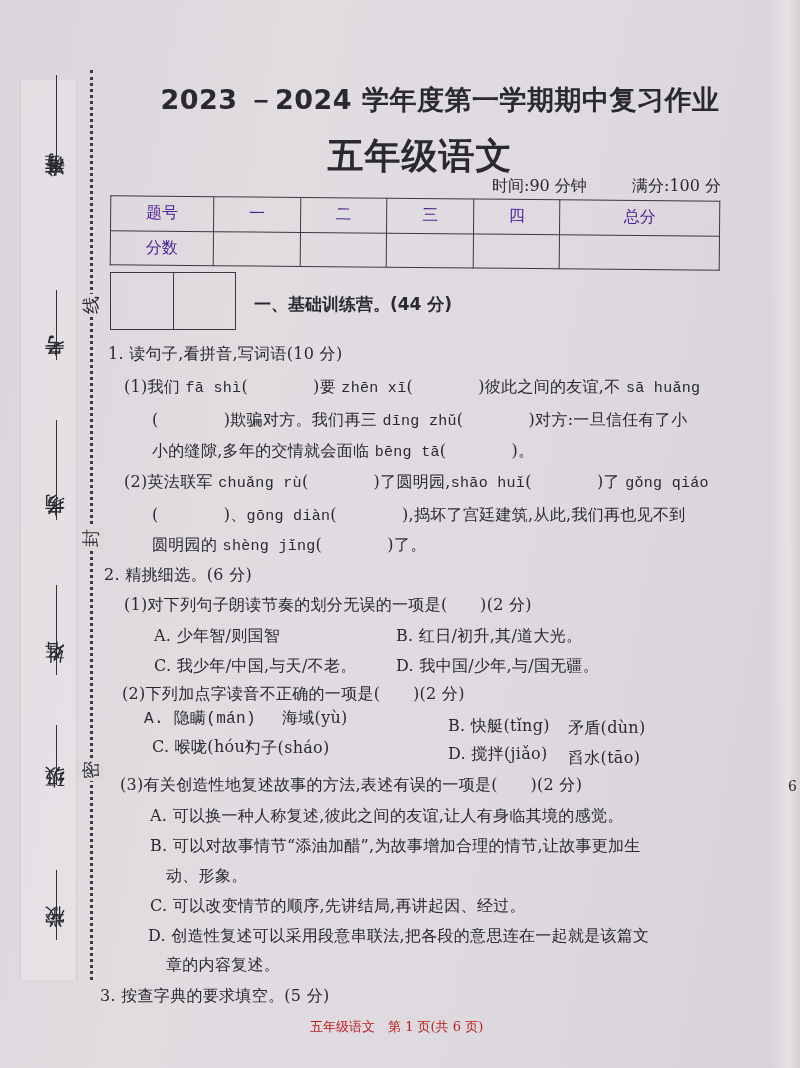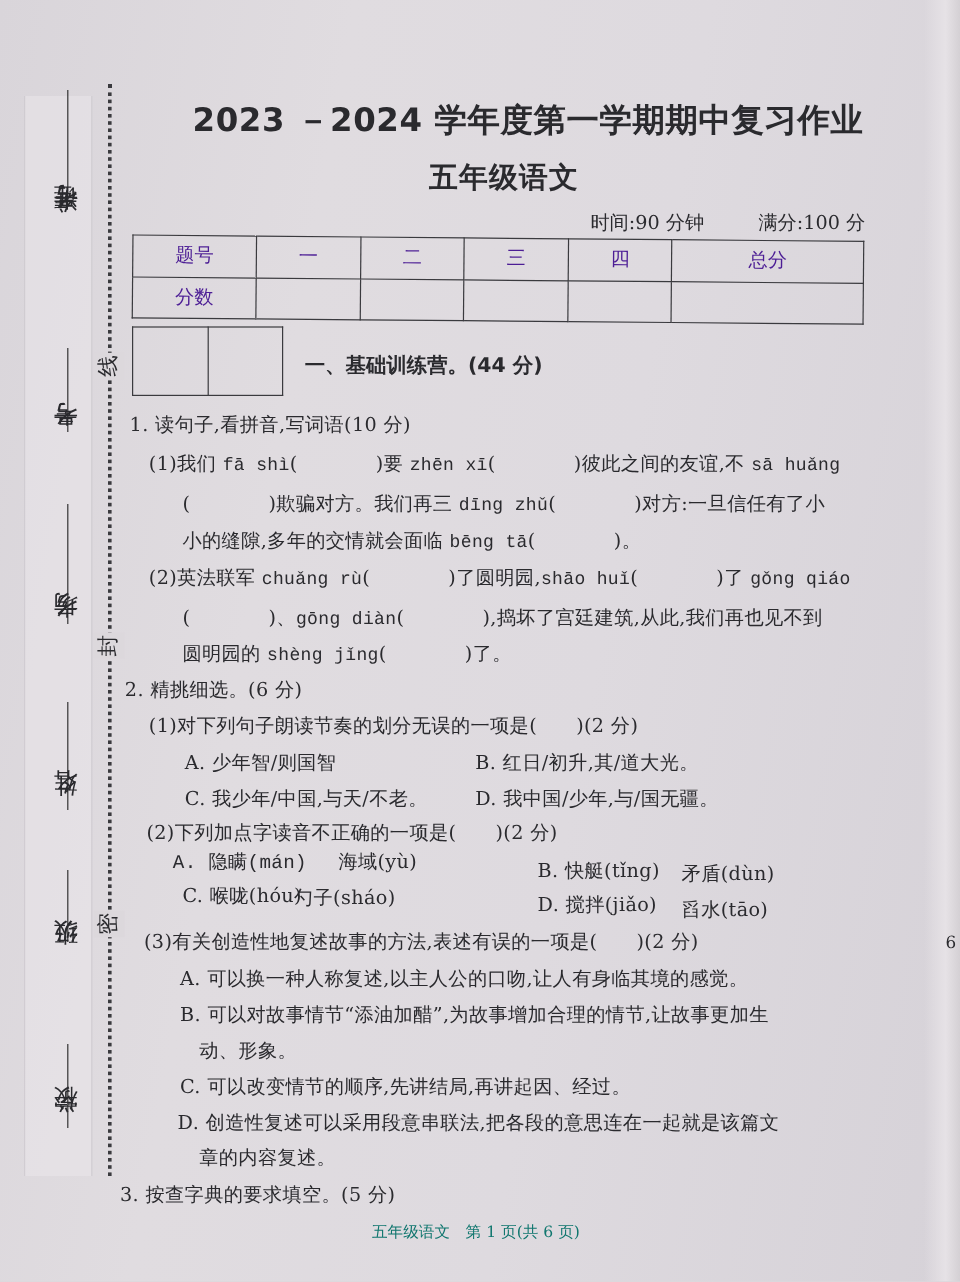--- a/index.html
+++ b/index.html
@@ -38,21 +38,21 @@
   .seal-char {
     position: absolute; left: 80px; width: 22px; height: 26px; text-align: center;
     font-size: 18px; background: #dcd8dc; line-height: 26px;
   }
   .title {
     position: absolute; left: 160px; top: 82px; width: 560px; text-align: center;
     font-size: 27px; font-family: "DejaVu Sans", "Liberation Sans", sans-serif; font-weight: bold; letter-spacing: 0.5px;
   }
   .subtitle {
     position: absolute; left: 300px; top: 132px; width: 240px; text-align: center;
-    font-size: 24px; font-weight: bold; letter-spacing: 1px;
+    font-size: 36px; font-weight: bold; letter-spacing: 1px;
   }
   .meta {
     position: absolute; top: 176px; font-size: 16px;
   }
   table.score {
     position: absolute; left: 110px; top: 198px; width: 610px; height: 70px;
     border-collapse: collapse; font-size: 16px; transform: rotate(0.5deg);
   }
   table.score td {
     border: 1.5px solid #3a3a3e; text-align: center; color: #4c1d95;
@@ -64,21 +64,21 @@
   table.grader td { border: 1.5px solid #3a3a3e; text-align: center; }
   .section-head {
     position: absolute; left: 254px; top: 293px; font-size: 17px; font-weight: bold;
     font-family: "DejaVu Sans", "Liberation Sans", sans-serif;
   }
   .line {
     position: absolute; font-size: 16px; white-space: nowrap; letter-spacing: 0.3px;
   }
   .py { font-family: Liberation Mono, monospace; font-size: 15px; }
   .footer {
-    position: absolute; left: 310px; top: 1018px; font-size: 13px; color: #0f766e;
+    position: absolute; left: 310px; top: 1018px; font-size: 13px; color: #b91c1c;
   }
   .edge-mark {
     position: absolute; left: 788px; top: 778px; font-size: 14px; color: #2a2a2e;
   }
 </style>
 </head>
 <body>
 
 <div class="paper"></div>
 <div class="right-edge"></div>
@@ -171,21 +171,21 @@
 <div class="line" style="left:144px; top:708px;font-family:Liberation Mono, monospace;">A. 隐瞒(mán)</div>
 <div class="line" style="left:282px; top:708px;">海域(yù)</div>
 <div class="line" style="left:448px; top:716px;">B. 快艇(tǐng)</div>
 <div class="line" style="left:568px; top:718px;">矛盾(dùn)</div>
 <div class="line" style="left:152px; top:737px;">C. 喉咙(hóu)</div>
 <div class="line" style="left:245px; top:738px;">勺子(sháo)</div>
 <div class="line" style="left:448px; top:744px;">D. 搅拌(jiǎo)</div>
 <div class="line" style="left:568px; top:748px;">舀水(tāo)</div>
 
 <div class="line" style="left:120px; top:775px;">(3)有关创造性地复述故事的方法,表述有误的一项是(　　)(2 分)</div>
-<div class="line" style="left:150px; top:806px;">A. 可以换一种人称复述,以主人公的口吻,让人有身临其境的感觉。</div>
+<div class="line" style="left:150px; top:806px;">A. 可以换一种人称复述,彼此之间的友谊,让人有身临其境的感觉。</div>
 <div class="line" style="left:150px; top:836px;">B. 可以对故事情节“添油加醋”,为故事增加合理的情节,让故事更加生</div>
 <div class="line" style="left:166px; top:866px;">动、形象。</div>
 <div class="line" style="left:150px; top:896px;">C. 可以改变情节的顺序,先讲结局,再讲起因、经过。</div>
 <div class="line" style="left:148px; top:926px;">D. 创造性复述可以采用段意串联法,把各段的意思连在一起就是该篇文</div>
 <div class="line" style="left:166px; top:955px;">章的内容复述。</div>
 
 <div class="line" style="left:100px; top:986px;">3. 按查字典的要求填空。(5 分)</div>
 
 <div class="footer">五年级语文　第 1 页(共 6 页)</div>
 <div class="edge-mark">6</div>

